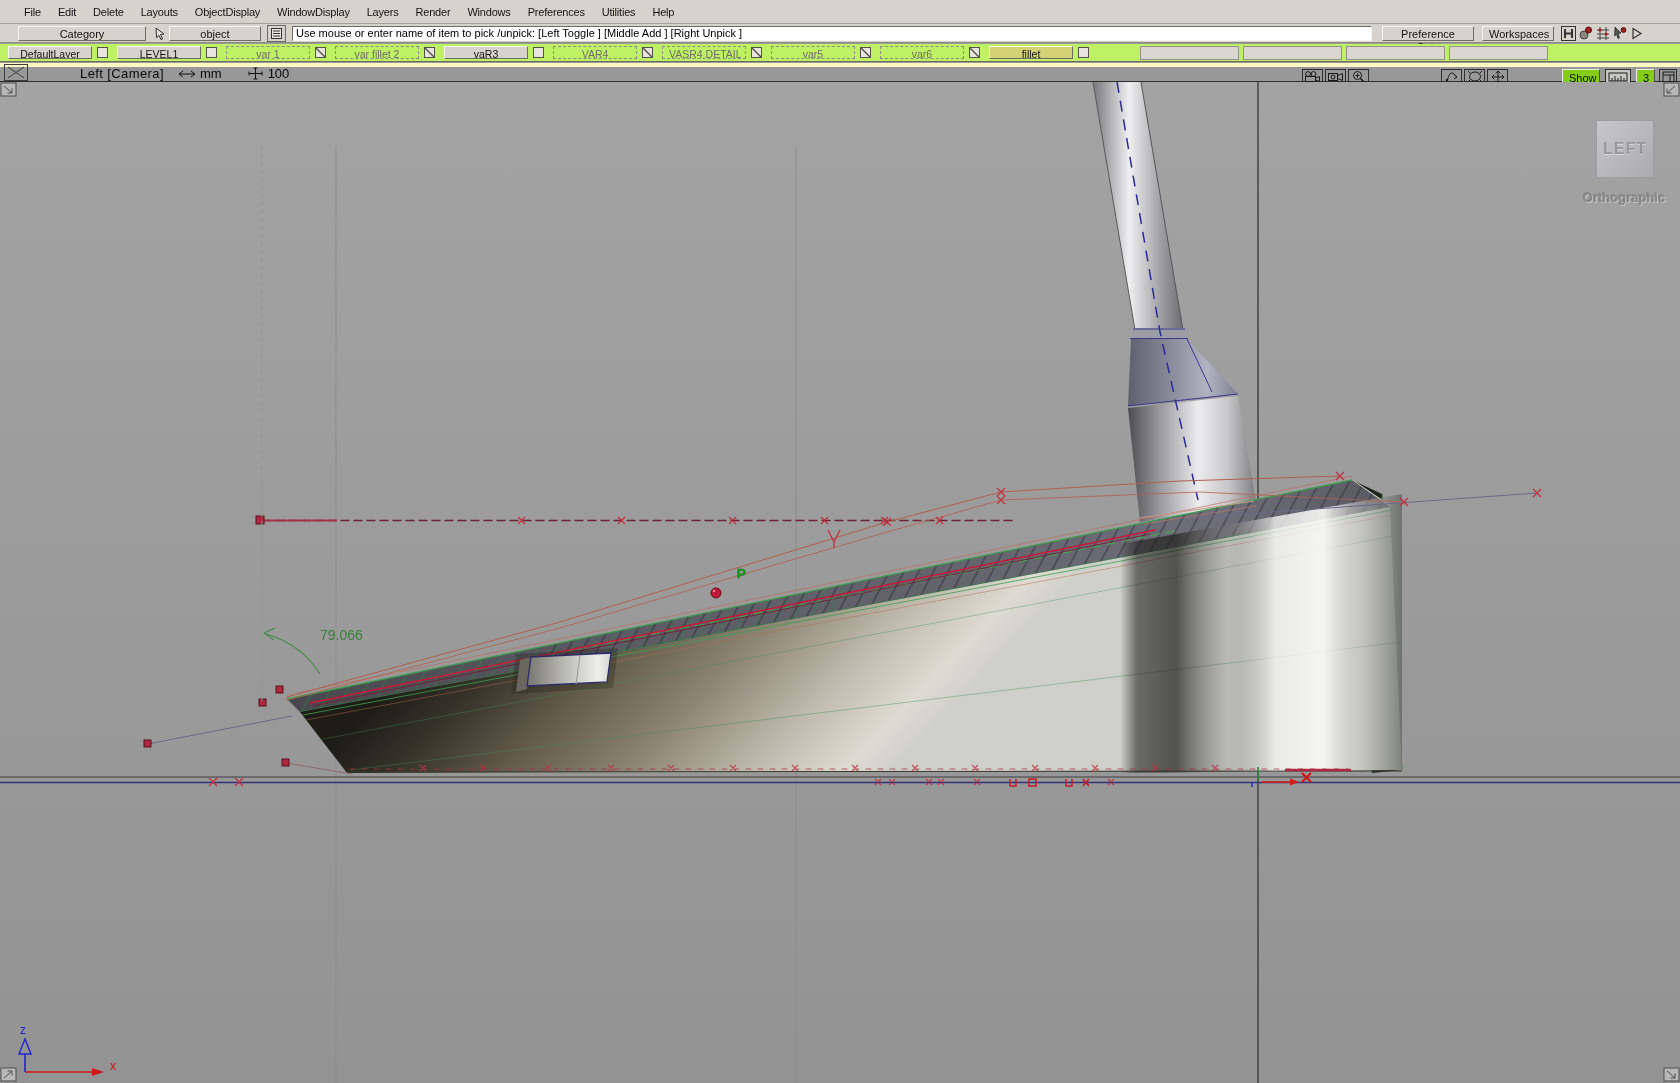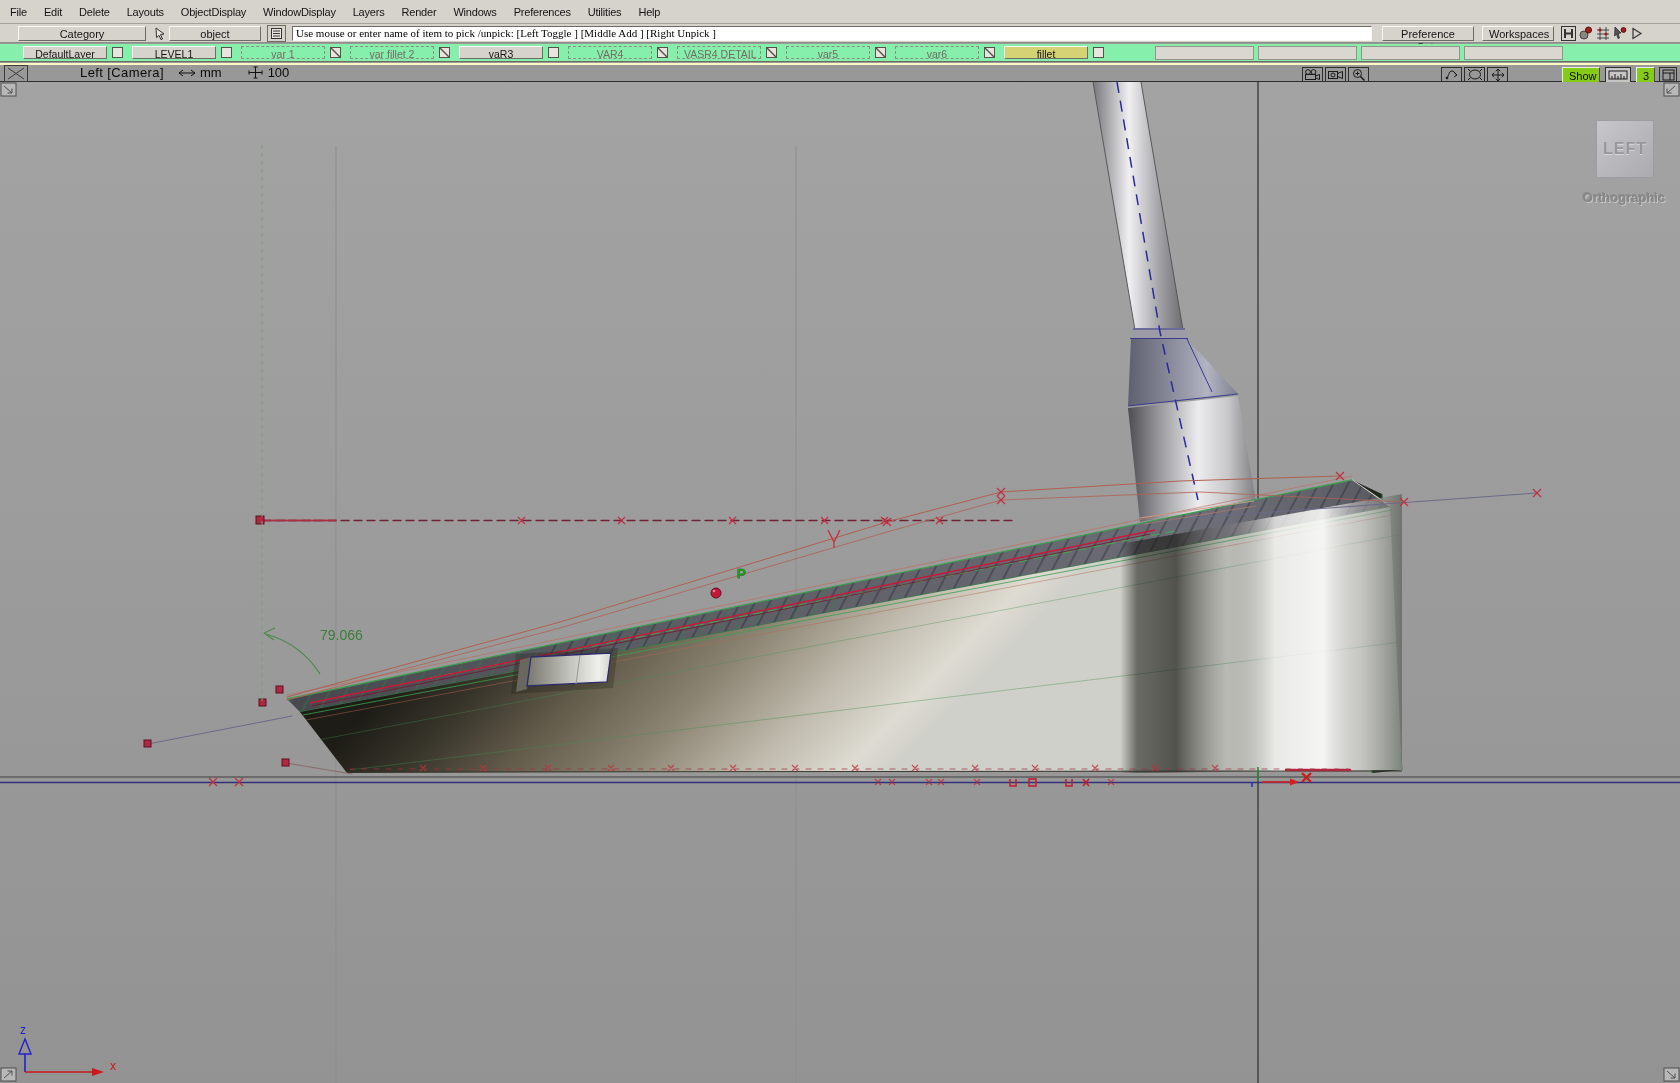--- a/index.html
+++ b/index.html
@@ -1,46 +1,46 @@
 <!DOCTYPE html>
 <html><head>
 <meta charset="utf-8">
 <style>
   html,body{margin:0;padding:0}
   body{width:1680px;height:1083px;overflow:hidden;position:relative;
        font-family:"Liberation Sans",sans-serif;background:#9a9a9a;-webkit-font-smoothing:antialiased}
 
   
   .menubar{position:absolute;top:0;left:0;right:0;height:24px;background:#d6d3cc;
-           border-bottom:1px solid #a5a29a;display:flex;align-items:center;gap:17px;padding-left:10px;box-sizing:border-box}
+           border-bottom:1px solid #a5a29a;display:flex;align-items:center;gap:17px;padding-left:24px;box-sizing:border-box}
   .menu-item{font-size:11px;color:#141414;letter-spacing:-.2px;cursor:default}
 
   .shelf{position:absolute;top:24px;left:0;right:0;height:19px;background:#d6d3cc;
          border-bottom:1px solid #8f8c85;display:flex;align-items:center;box-sizing:border-box;padding-left:18px}
   .btn3d{background:#d6d3cc;border:1px solid;border-color:#f7f6f2 #6e6b64 #6e6b64 #f7f6f2;
          font-size:11px;color:#141414;height:15px;line-height:13px;text-align:center;box-sizing:border-box;cursor:default}
   .sunken{background:#fff;border:1px solid;border-color:#6e6b64 #f7f6f2 #f7f6f2 #6e6b64}
   .shelf .sep{width:6px;height:1px}
-  .prompt-input{width:1080px;height:15px;font-size:11px;font-family:Liberation Serif, serif;
+  .prompt-input{width:1080px;height:15px;font-size:11px;font-family:Liberation Sans, sans-serif;
                 padding:0 3px;color:#000;box-sizing:border-box;outline:none}
   .icon-box{width:17px;height:15px;display:flex;align-items:center;justify-content:center}
 
-  .layerbar{position:absolute;top:44px;left:0;right:0;height:18px;background:#86efac;
-            border-bottom:1px solid #6e6b64;display:flex;align-items:center;box-sizing:border-box;padding-left:23px}
+  .layerbar{position:absolute;top:44px;left:0;right:0;height:18px;background:#bef264;
+            border-bottom:1px solid #6e6b64;display:flex;align-items:center;box-sizing:border-box;padding-left:8px}
   .lb-item{display:flex;align-items:center;margin-right:9px}
   .lb-btn{width:84px;height:13px;font-size:10.5px;line-height:12px;color:#141414;overflow:hidden;white-space:nowrap}
   .lb-btn.ref{background:transparent;border:1px dashed #8f8c85;color:#706d66}
   .lb-btn.active{background:#d5d276}
   .toggle{width:11px;height:11px;border:1px solid #55524c;background:#e8e5de;margin-left:5px;box-sizing:border-box}
   .toggle.slash{background-image:linear-gradient(45deg,transparent 42%,#55524c 47%,#55524c 53%,transparent 58%)}
   .lb-empty{width:97px;height:12px;border:1px solid #979289;margin-right:4px;background:#dad7d0}
 
   
   .vph{position:absolute;top:63px;left:0;right:0;height:19px;background:#989898;
-       border-top:2px solid #fef9c3;border-bottom:1px solid #2e2e2e;display:flex;align-items:flex-start;box-sizing:border-box;font-size:13px;color:#0a0a0a}
+       border-top:4px solid #fef9c3;border-bottom:1px solid #2e2e2e;display:flex;align-items:flex-end;box-sizing:border-box;font-size:13px;color:#0a0a0a}
   .vph .close-box{width:22px;height:15px;border:1px solid #3c3c3c;margin-left:4px;position:relative}
   .vph .close-box svg{position:absolute;inset:0}
   .vph-title{margin-left:52px;letter-spacing:.4px}
   .vph-units{margin-left:14px;display:flex;align-items:center;gap:4px}
   .vph-grid{margin-left:26px;display:flex;align-items:center;gap:5px}
   .vph-iconbtn{width:21px;height:16px;border:1px solid #2e2e2e;display:flex;align-items:center;justify-content:center;box-sizing:border-box}
   .vph-right{position:absolute;right:0;top:1px;height:17px;display:flex;align-items:center}
   .raised{background:#84cc16;border:1px solid;border-color:#ededea #4e4e4c #4e4e4c #ededea;font-size:11px;color:#0a0a0a;
           height:16px;line-height:14px;text-align:center;box-sizing:border-box}
 

